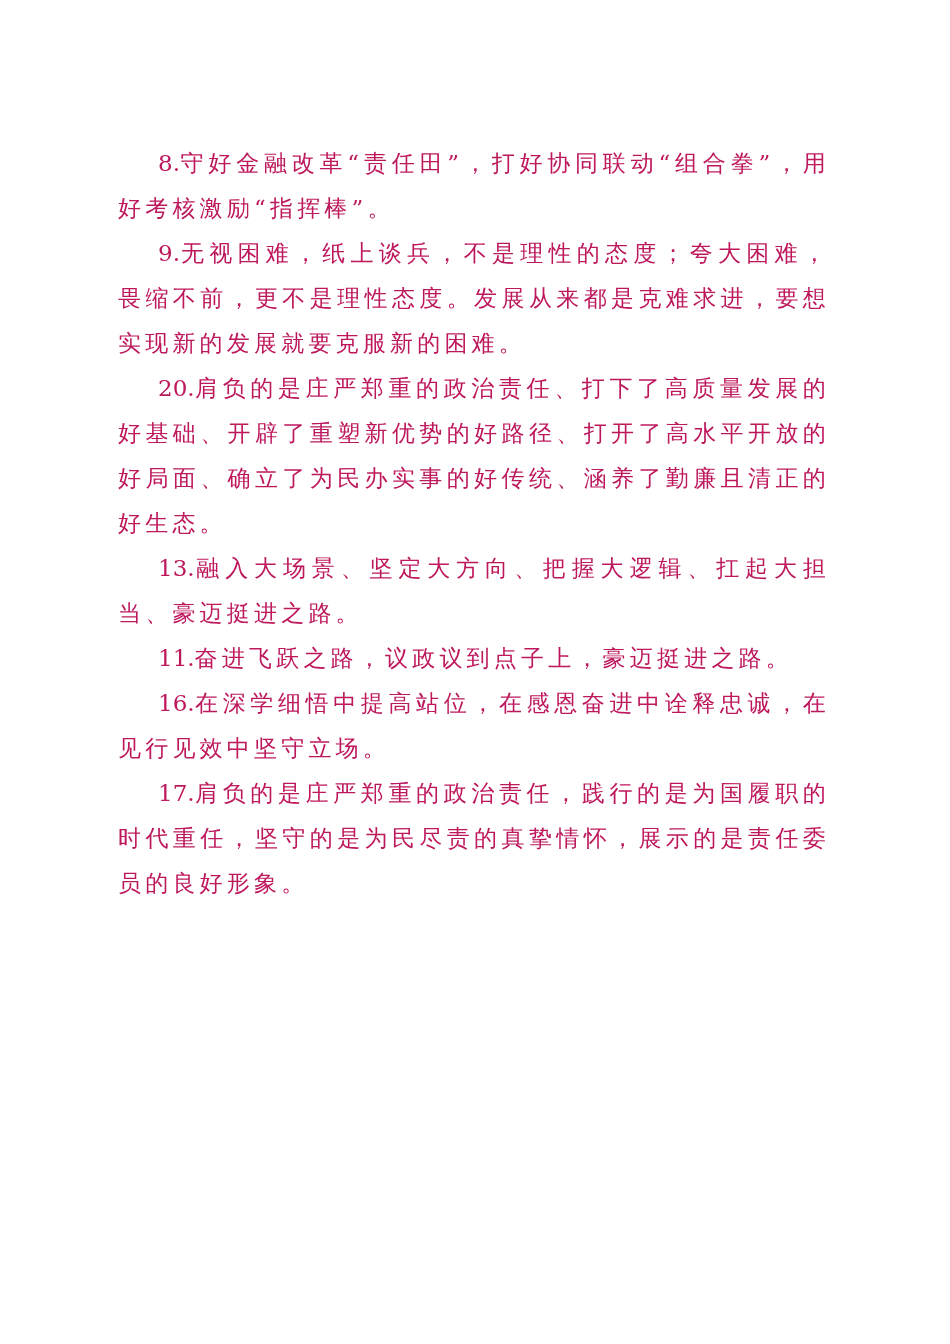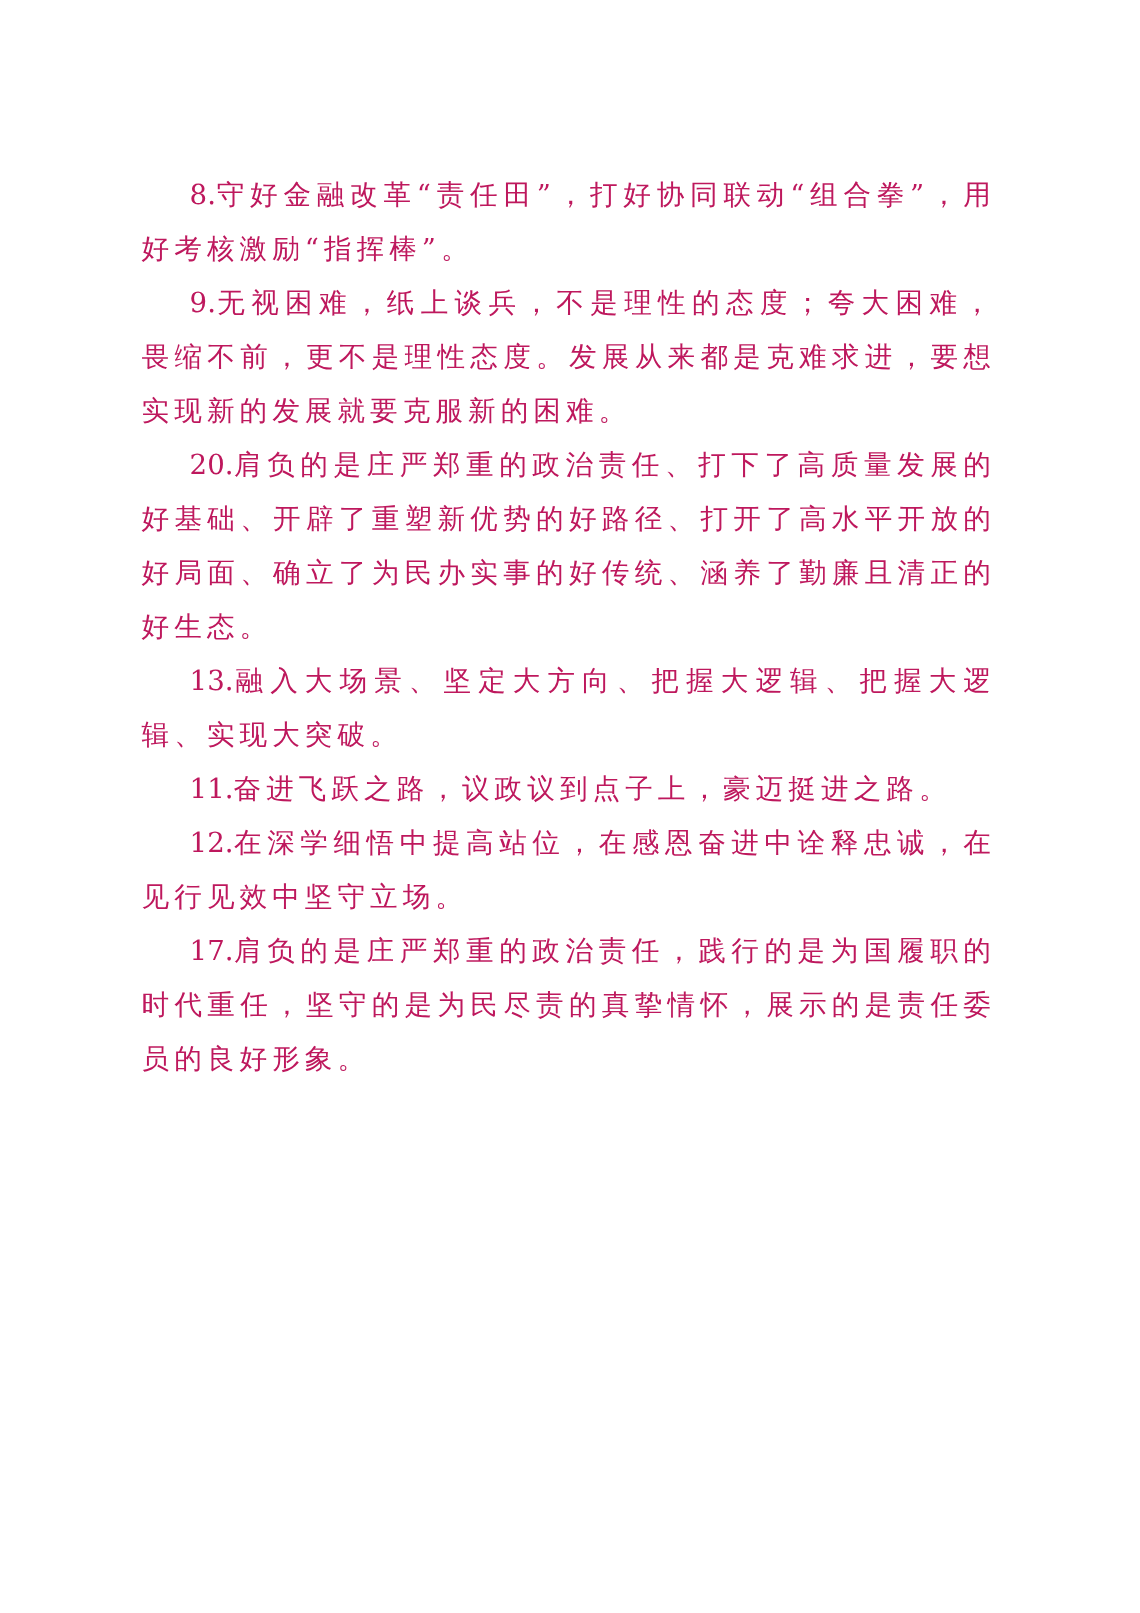--- a/index.html
+++ b/index.html
@@ -36,17 +36,17 @@
       letter-spacing: 0;
     }
   </style>
 </head>
 <body>
 
 <div class="page">
   <p class="para"><span class="num">8.</span><span>守好金融改革“责任田”，打好协同联动“组合拳”，用好考核激励“指挥棒”。</span></p>
   <p class="para"><span class="num">9.</span><span>无视困难，纸上谈兵，不是理性的态度；夸大困难，畏缩不前，更不是理性态度。发展从来都是克难求进，要想实现新的发展就要克服新的困难。</span></p>
   <p class="para"><span class="num">20.</span><span>肩负的是庄严郑重的政治责任、打下了高质量发展的好基础、开辟了重塑新优势的好路径、打开了高水平开放的好局面、确立了为民办实事的好传统、涵养了勤廉且清正的好生态。</span></p>
-  <p class="para"><span class="num">13.</span><span>融入大场景、坚定大方向、把握大逻辑、把握大逻辑、实现大突破。</span></p>
+  <p class="para"><span class="num">13.</span><span>融入大场景、坚定大方向、把握大逻辑、扛起大担当、豪迈挺进之路。</span></p>
   <p class="para"><span class="num">11.</span><span>奋进飞跃之路，议政议到点子上，豪迈挺进之路。</span></p>
-  <p class="para"><span class="num">12.</span><span>在深学细悟中提高站位，在感恩奋进中诠释忠诚，在见行见效中坚守立场。</span></p>
+  <p class="para"><span class="num">16.</span><span>在深学细悟中提高站位，在感恩奋进中诠释忠诚，在见行见效中坚守立场。</span></p>
   <p class="para"><span class="num">17.</span><span>肩负的是庄严郑重的政治责任，践行的是为国履职的时代重任，坚守的是为民尽责的真挚情怀，展示的是责任委员的良好形象。</span></p>
 </div>
 
 </body></html>

